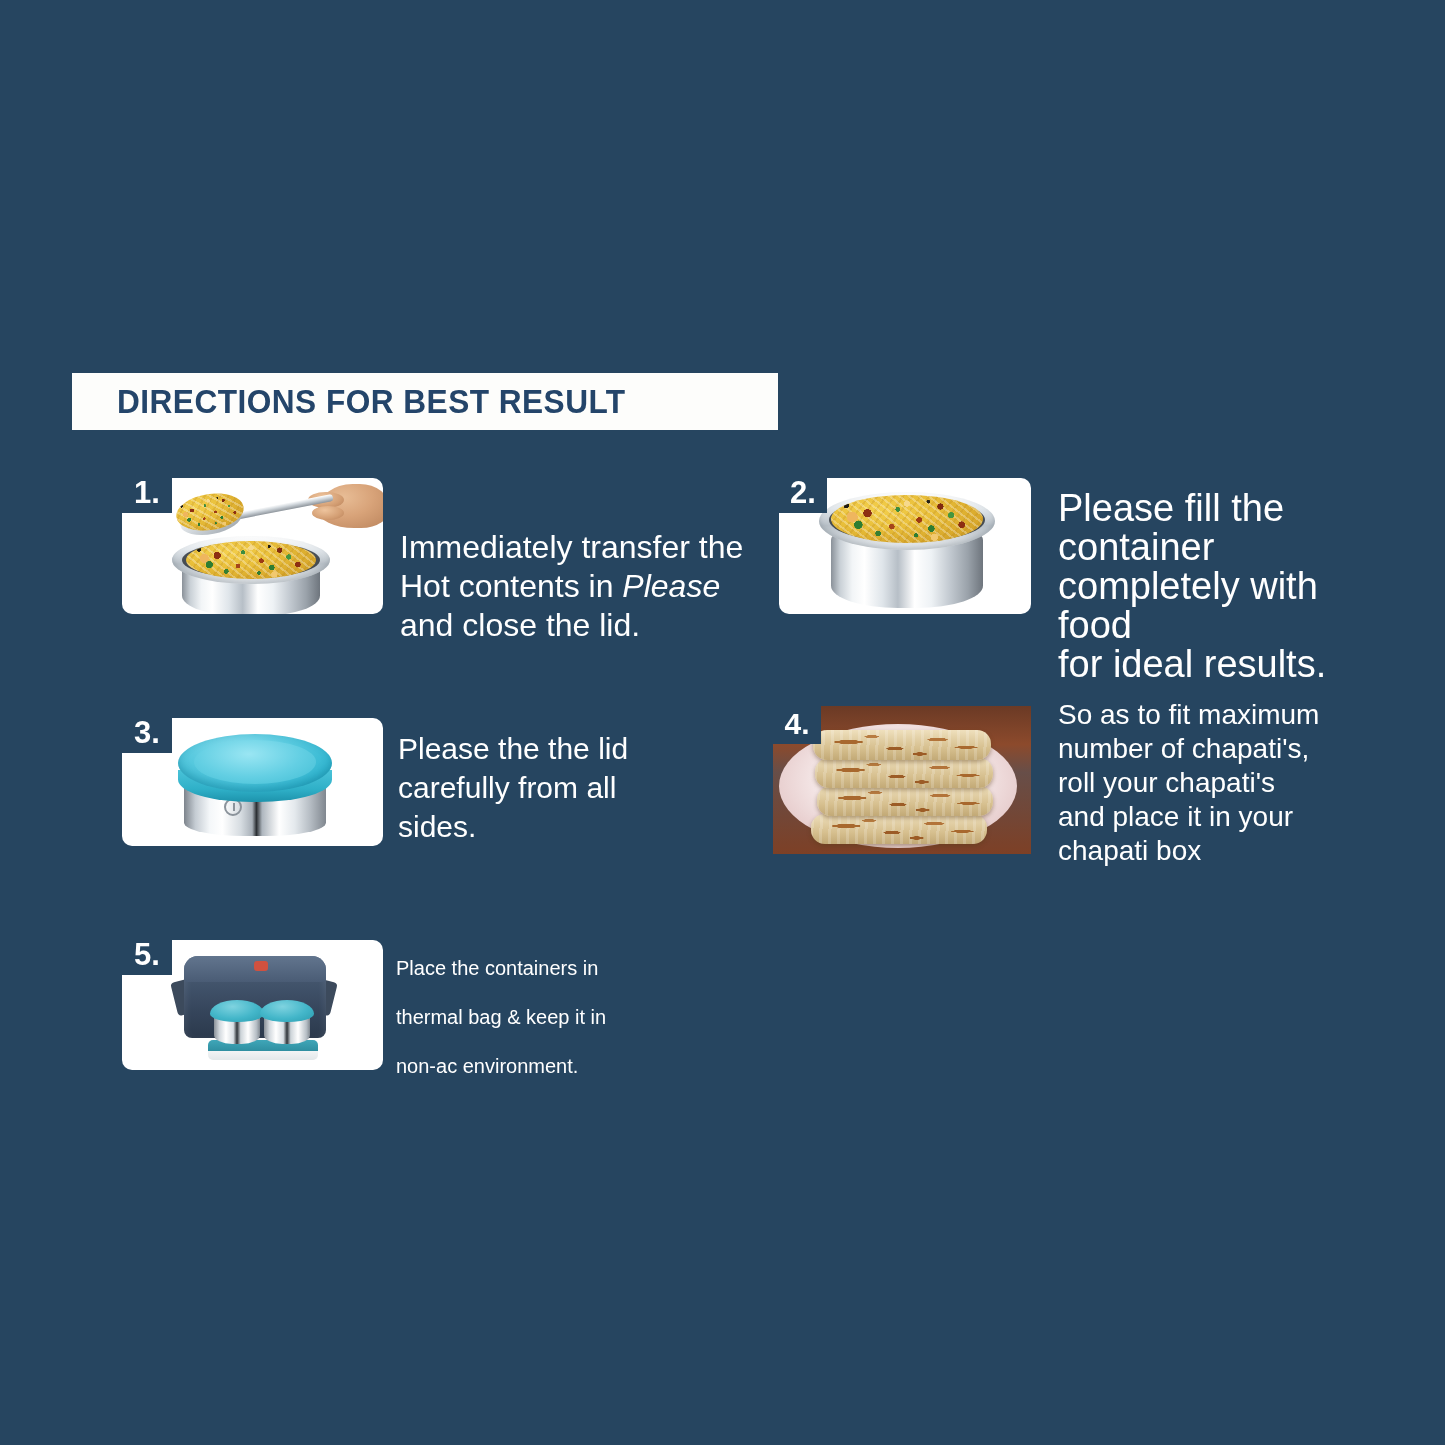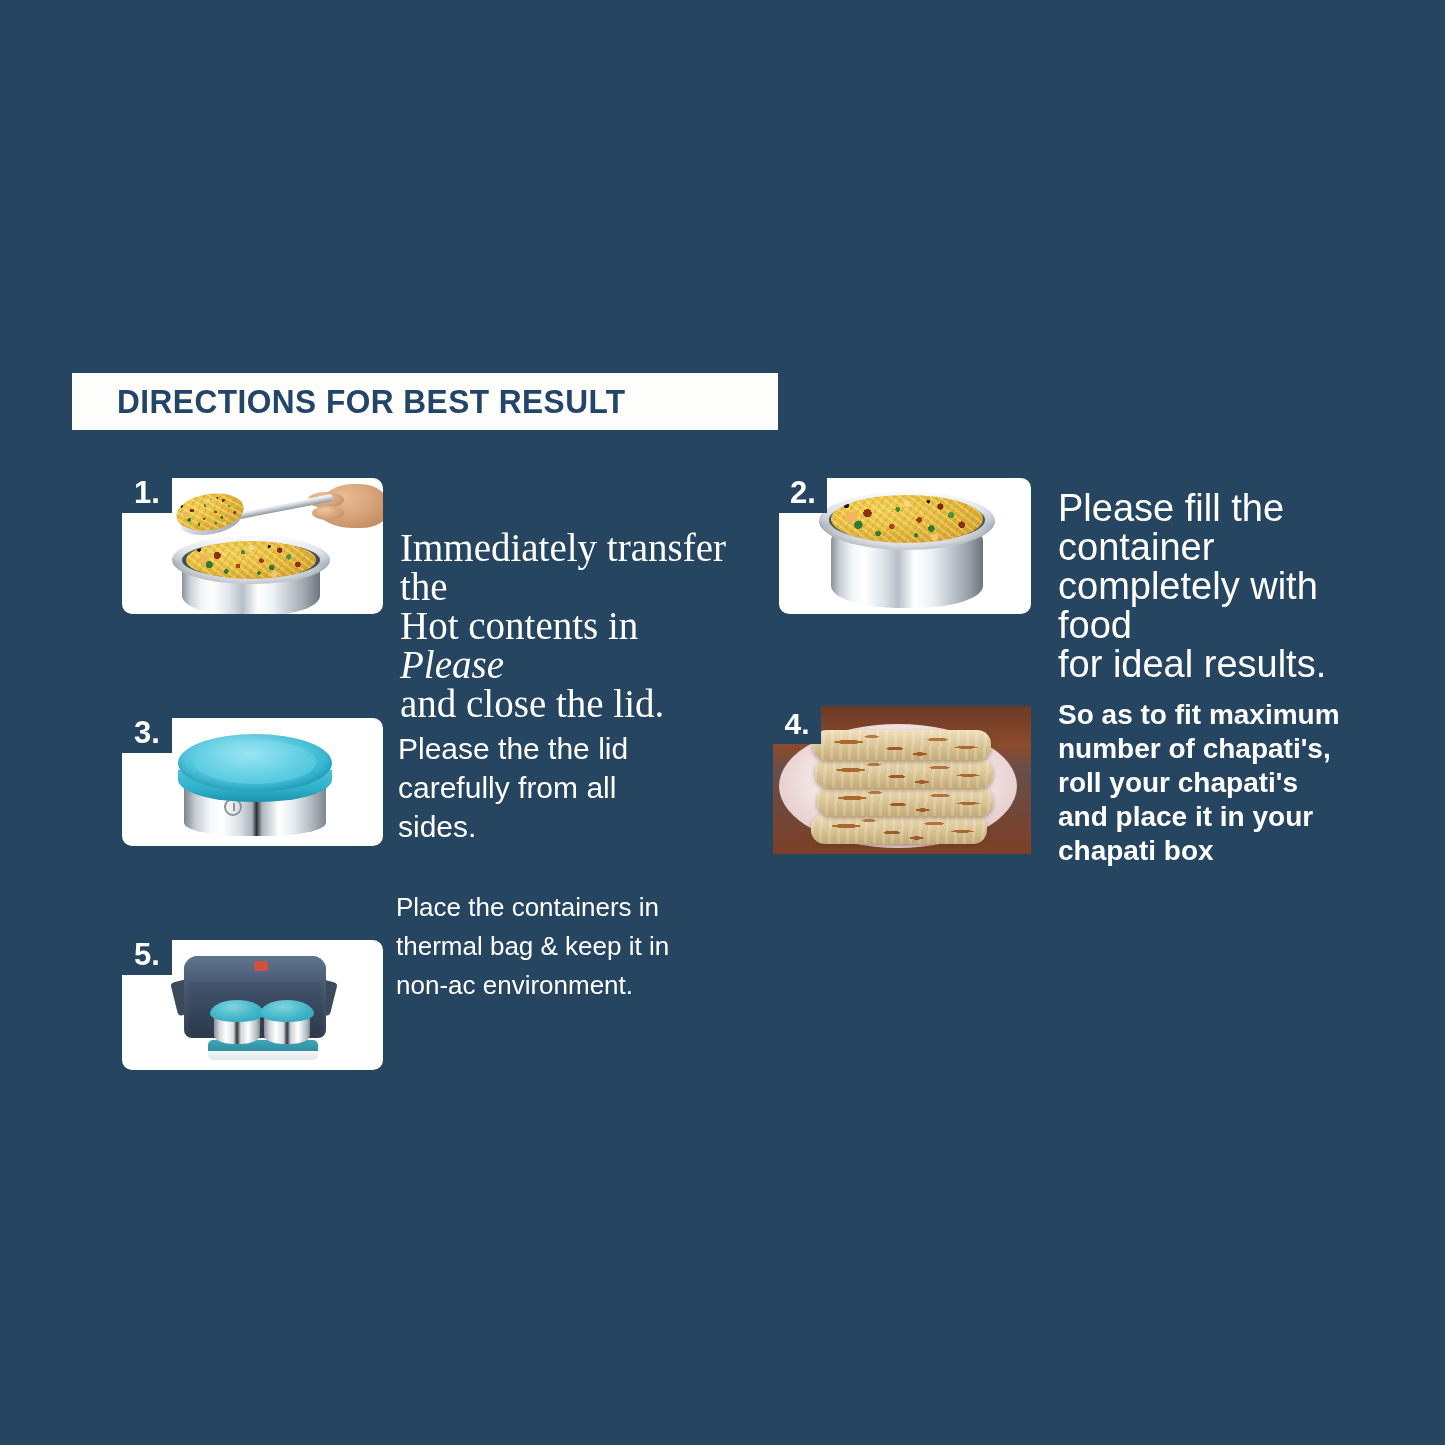--- a/index.html
+++ b/index.html
@@ -307,21 +307,21 @@
     <div class="bowl-body ph" style="left:60px; top:70px; width:138px; height:68px;"></div>
     <div class="bowl-rim ph" style="left:50px; top:58px; width:158px; height:48px;"></div>
     <div class="bowl-inner ph" style="left:60px; top:64px; width:138px; height:36px;"></div>
     <div class="rice ph" style="left:64px; top:63px; width:130px; height:38px;"></div>
   </div>
 
   <div class="num-badge" style="left:122px; top:473px; width:50px; height:40px; font-size:31px; padding-bottom:2px;">
     <span>1.</span>
   </div>
 
-  <div class="step-text" style="left:400px; top:489px; width:350px; font-size:39px; line-height:39px;font-family:Liberation Serif, serif;">
+  <div class="step-text" style="left:400px; top:489px; width:350px; font-size:32px; line-height:39px;">
     <span>Immediately transfer the
 Hot contents in </span><span class="ital">Please</span><span>
 and close the lid.</span>
   </div>
 </div>
 
 <div class="step">
 
   <div class="photo-card" style="left:779px; top:478px; width:252px; height:136px;">
     <div class="bowl-body ph" style="left:52px; top:56px; width:152px; height:74px;"></div>
@@ -368,21 +368,21 @@
     <div class="chap-roll ph" style="left:38px; top:108px; width:176px; height:30px;"></div>
     <div class="chap-roll ph" style="left:44px; top:80px; width:176px; height:30px;"></div>
     <div class="chap-roll ph" style="left:42px; top:52px; width:178px; height:30px;"></div>
     <div class="chap-roll ph" style="left:40px; top:24px; width:178px; height:30px;"></div>
   </div>
 
   <div class="num-badge" style="left:773px; top:706px; width:48px; height:38px; font-size:30px; padding-bottom:2px;">
     <span>4.</span>
   </div>
 
-  <div class="step-text" style="left:1058px; top:698px; width:340px; font-size:28px; line-height:34px;font-weight:bold;">So as to fit maximum
+  <div class="step-text" style="left:1058px; top:698px; width:340px; font-size:28px; line-height:34px;">So as to fit maximum
 number of chapati's,
 roll your chapati's
 and place it in your
 chapati box</div>
 </div>
 
 <div class="step">
 
   <div class="photo-card" style="left:122px; top:940px; width:261px; height:130px;">
 
@@ -398,16 +398,16 @@
     <div class="mini-lid ph" style="left:88px; top:60px; width:54px; height:22px;"></div>
 
     <div class="mini-steel ph" style="left:142px; top:74px; width:46px; height:30px;"></div>
     <div class="mini-lid ph" style="left:138px; top:60px; width:54px; height:22px;"></div>
   </div>
 
   <div class="num-badge" style="left:122px; top:935px; width:50px; height:40px; font-size:31px; padding-bottom:2px;">
     <span>5.</span>
   </div>
 
-  <div class="step-text" style="left:396px; top:888px; width:340px; font-size:26px; line-height:39px;">Place the containers in
+  <div class="step-text" style="left:396px; top:944px; width:340px; font-size:20px; line-height:49px;">Place the containers in
 thermal bag &amp; keep it in
 non-ac environment.</div>
 </div>
 
 </body></html>

